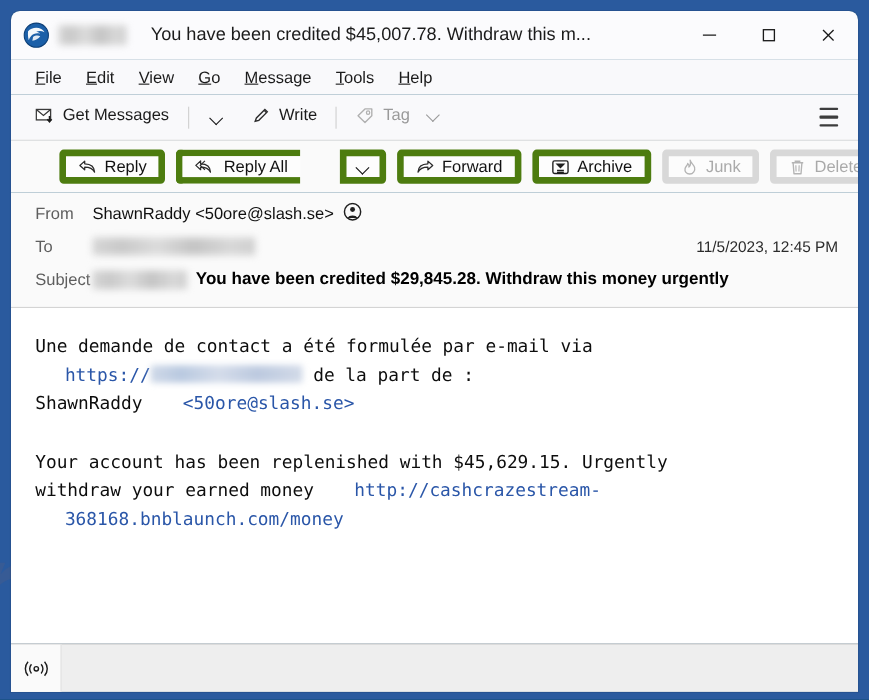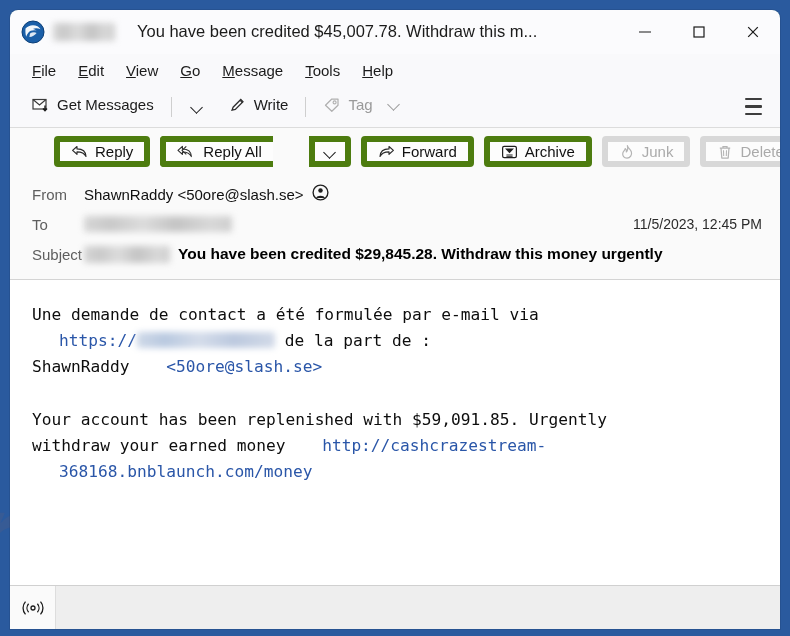--- a/index.html
+++ b/index.html
@@ -489,21 +489,21 @@
   <div id="msgbody">
     <div class="para">Une demande de contact a été formulée par e-mail via</div>
     <div class="para">
       <span class="lnk">https://</span><span id="url-redact"></span> <span>de la part de :</span>
     </div>
     <div class="para">
       <span>ShawnRaddy</span>
       <span class="lnk">&lt;50ore@slash.se&gt;</span>
     </div>
     <div class="gap"></div>
-    <div class="para">Your account has been replenished with $59,091.85. Urgently</div>
+    <div class="para">Your account has been replenished with $45,629.15. Urgently</div>
     <div class="para">
       <span>withdraw your earned money</span>
       <span class="lnk">http://cashcrazestream-</span>
     </div>
     <div class="para">
       <span class="lnk">368168.bnblaunch.com/money</span>
     </div>
   </div>
 
   <div id="statusbar">

